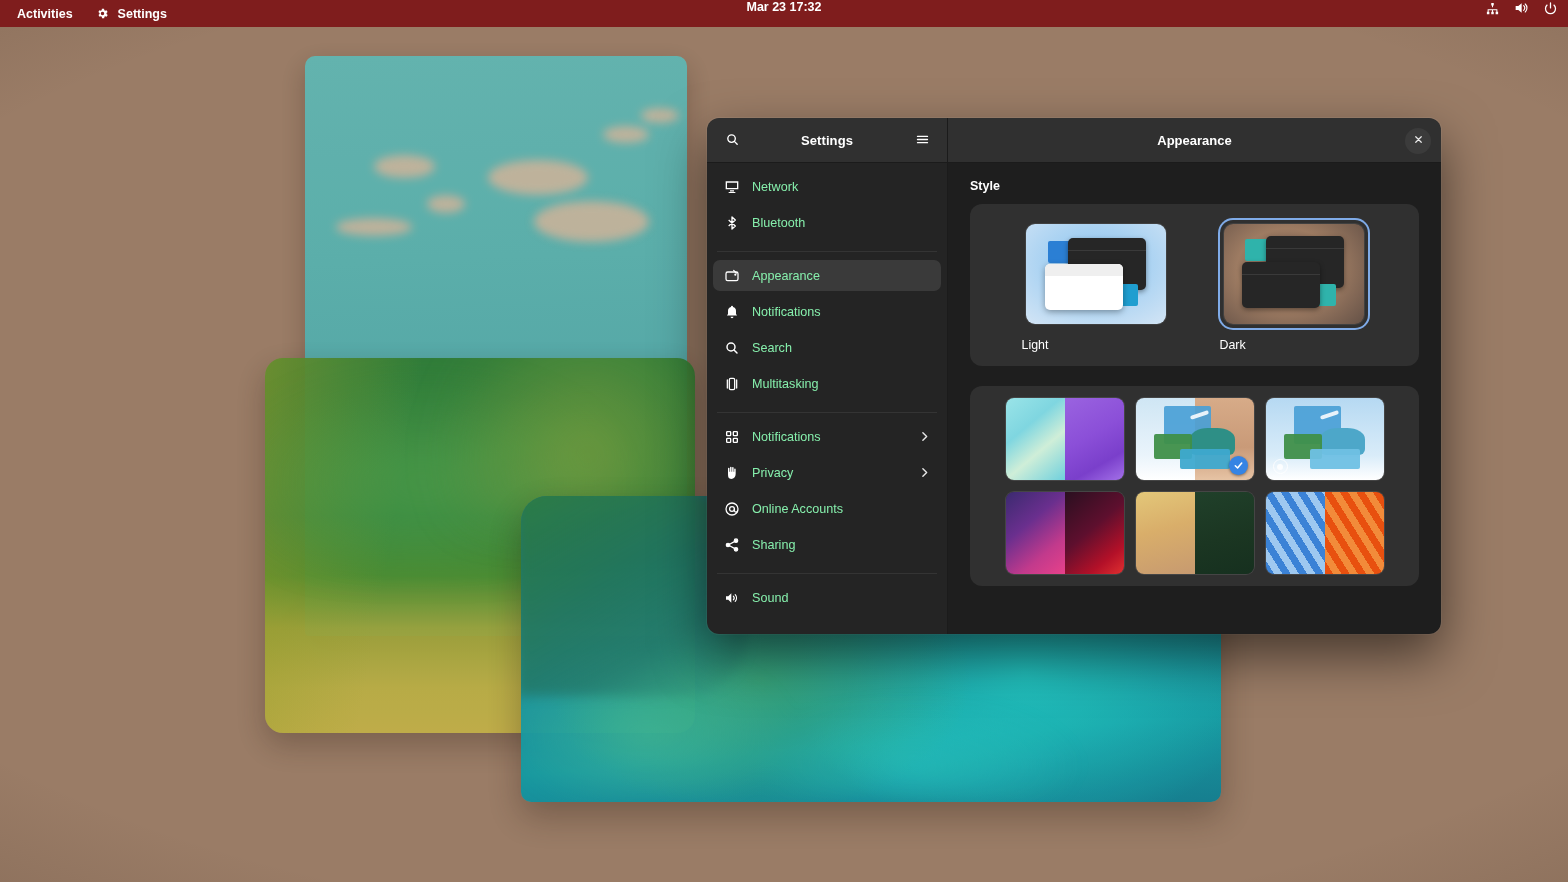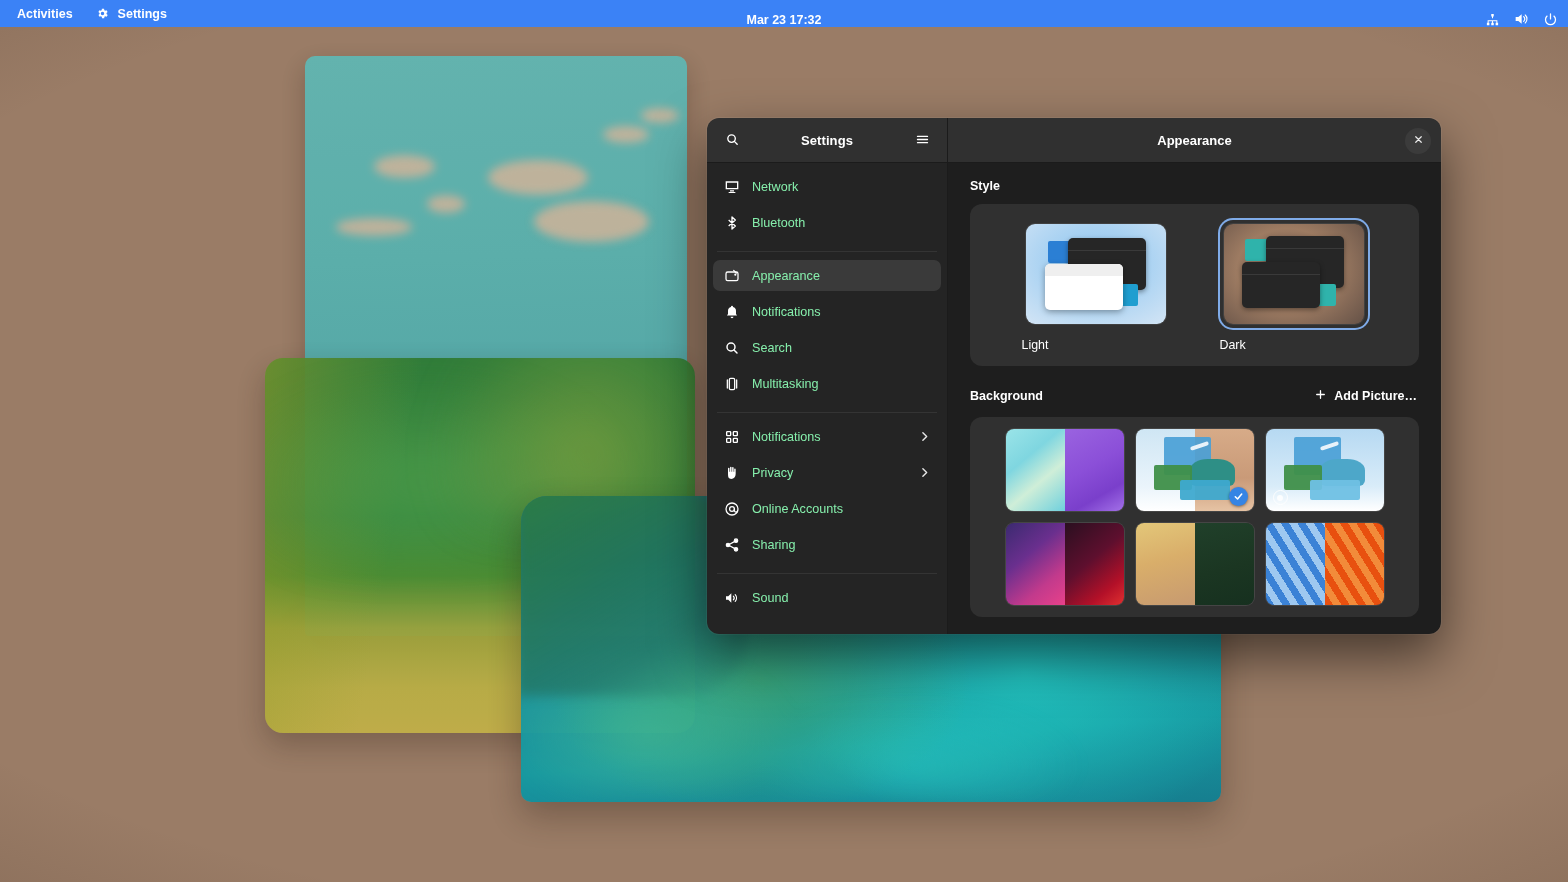--- a/index.html
+++ b/index.html
@@ -81,22 +81,22 @@
   .wp-water .headland {
     position: absolute; left: -4px; top: -10px; width: 230px; height: 210px;
     border-radius: 0 80px 60px 0;
     background: linear-gradient(150deg, rgba(44,124,64,0.92), rgba(26,106,96,0.6) 70%, rgba(0,0,0,0));
     filter: blur(6px);
   }
 
   
   #topbar {
     position: absolute; left: 0; top: 0; width: 1568px; height: 27px;
-    background: #3b82f6; color: #fff; z-index: 50;
-    display: flex; align-items: flex-end; font-size: 12.5px; font-weight: bold;
+    background: #7f1d1d; color: #fff; z-index: 50;
+    display: flex; align-items: flex-start; font-size: 12.5px; font-weight: bold;
   }
   .tb-item { display: flex; align-items: center; gap: 7px; padding: 0 11px; height: 27px; color: #fff; }
   #tb-activities { margin-left: 6px; }
   #tb-clock {
     position: absolute; left: 50%; transform: translateX(-50%);
     display: flex; align-items: center; gap: 9px; white-space: nowrap;
   }
   #tb-right { position: absolute; right: 10px; display: flex; align-items: center; gap: 13px; }
   .tb-ico { display: inline-flex; width: 16px; height: 16px; align-items: center; justify-content: center; }
   .tb-ico svg { display: block; }
@@ -458,31 +458,20 @@
               <div class="mini-accent" style="left:15%;top:15%;width:22%;height:22%;background:#2fb3ab;"></div>
               <div class="mini-win mini-dark-win" style="left:30%;top:12%;width:56%;height:52%;"></div>
               <div class="mini-accent" style="left:60%;top:60%;width:20%;height:22%;background:#2fb3ab;"></div>
               <div class="mini-win mini-dark-win" style="left:13%;top:38%;width:56%;height:46%;"></div>
             </div>
           </div>
           <div class="style-label">Dark</div>
         </div>
       </div>
 
-      <div class="section-head">
-        <span>Background</span>
-        <button class="add-picture-btn">
-          <span>
-            <svg width="13" height="13" viewBox="0 0 24 24" stroke="#fff" stroke-width="2.4" stroke-linecap="round">
-                <path d="M12 5v14M5 12h14"></path>
-              </svg>
-          </span>
-          <span>Add Picture…</span>
-        </button>
-      </div>
 
       <div class="card" id="bg-card">
         <div id="bg-grid">
 
           <div class="bg-thumb">
             <div class="bg-half l" style="background:linear-gradient(140deg,#9ae4e8 0%,#7fd6e0 35%,#cfeed8 62%,#6fd0dd 100%);"></div>
             <div class="bg-half r" style="background:linear-gradient(150deg,#9a63e0 0%,#8b4fd8 45%,#7a3fcb 75%,#a371e8 100%);"></div>
           </div>
 
           <div class="bg-thumb">

